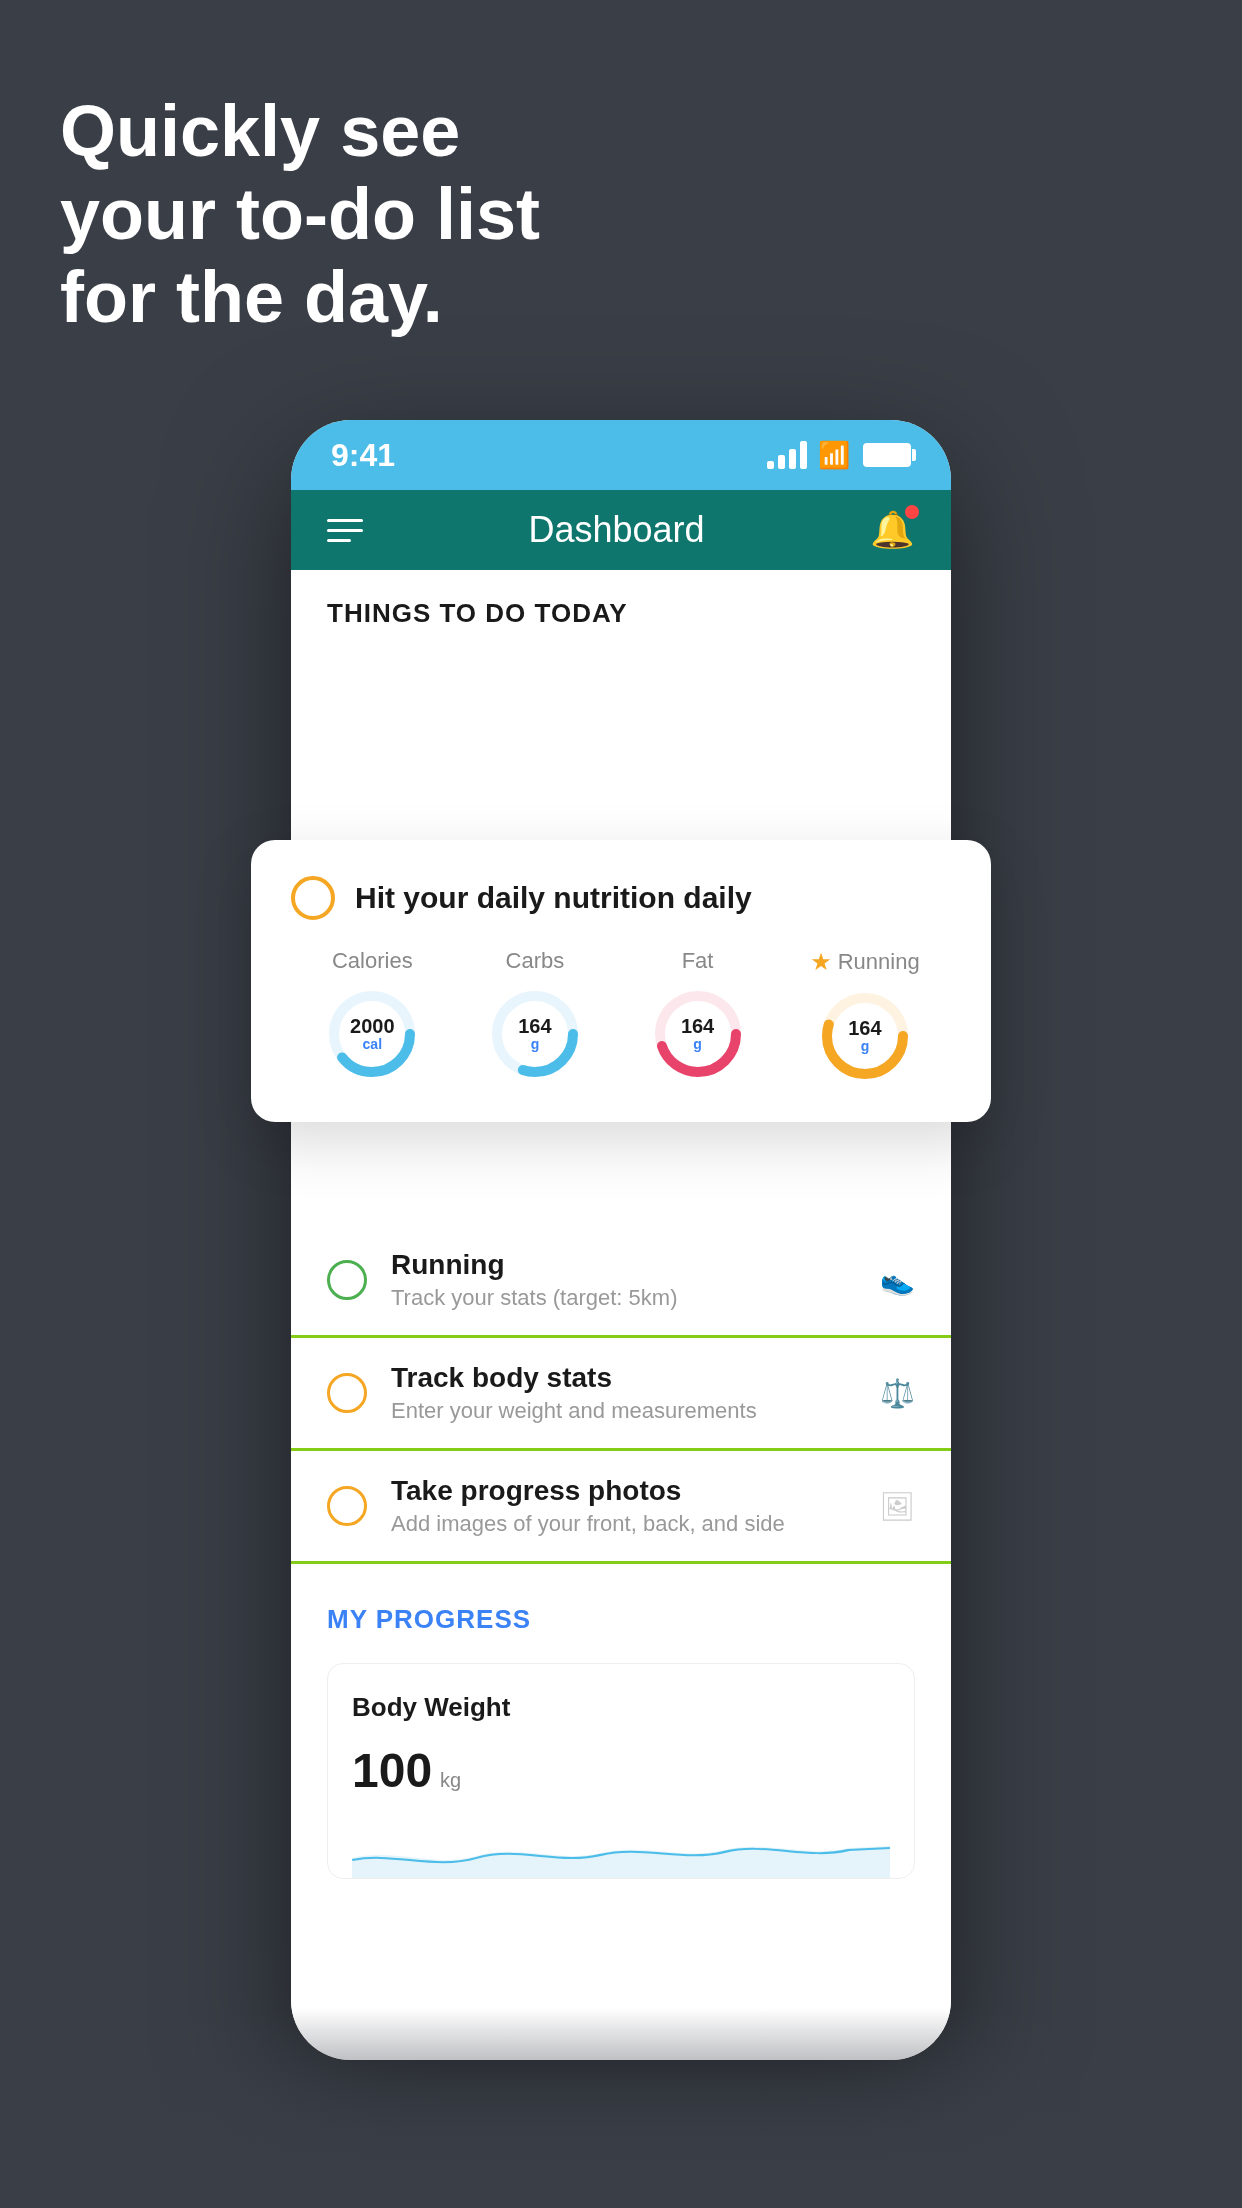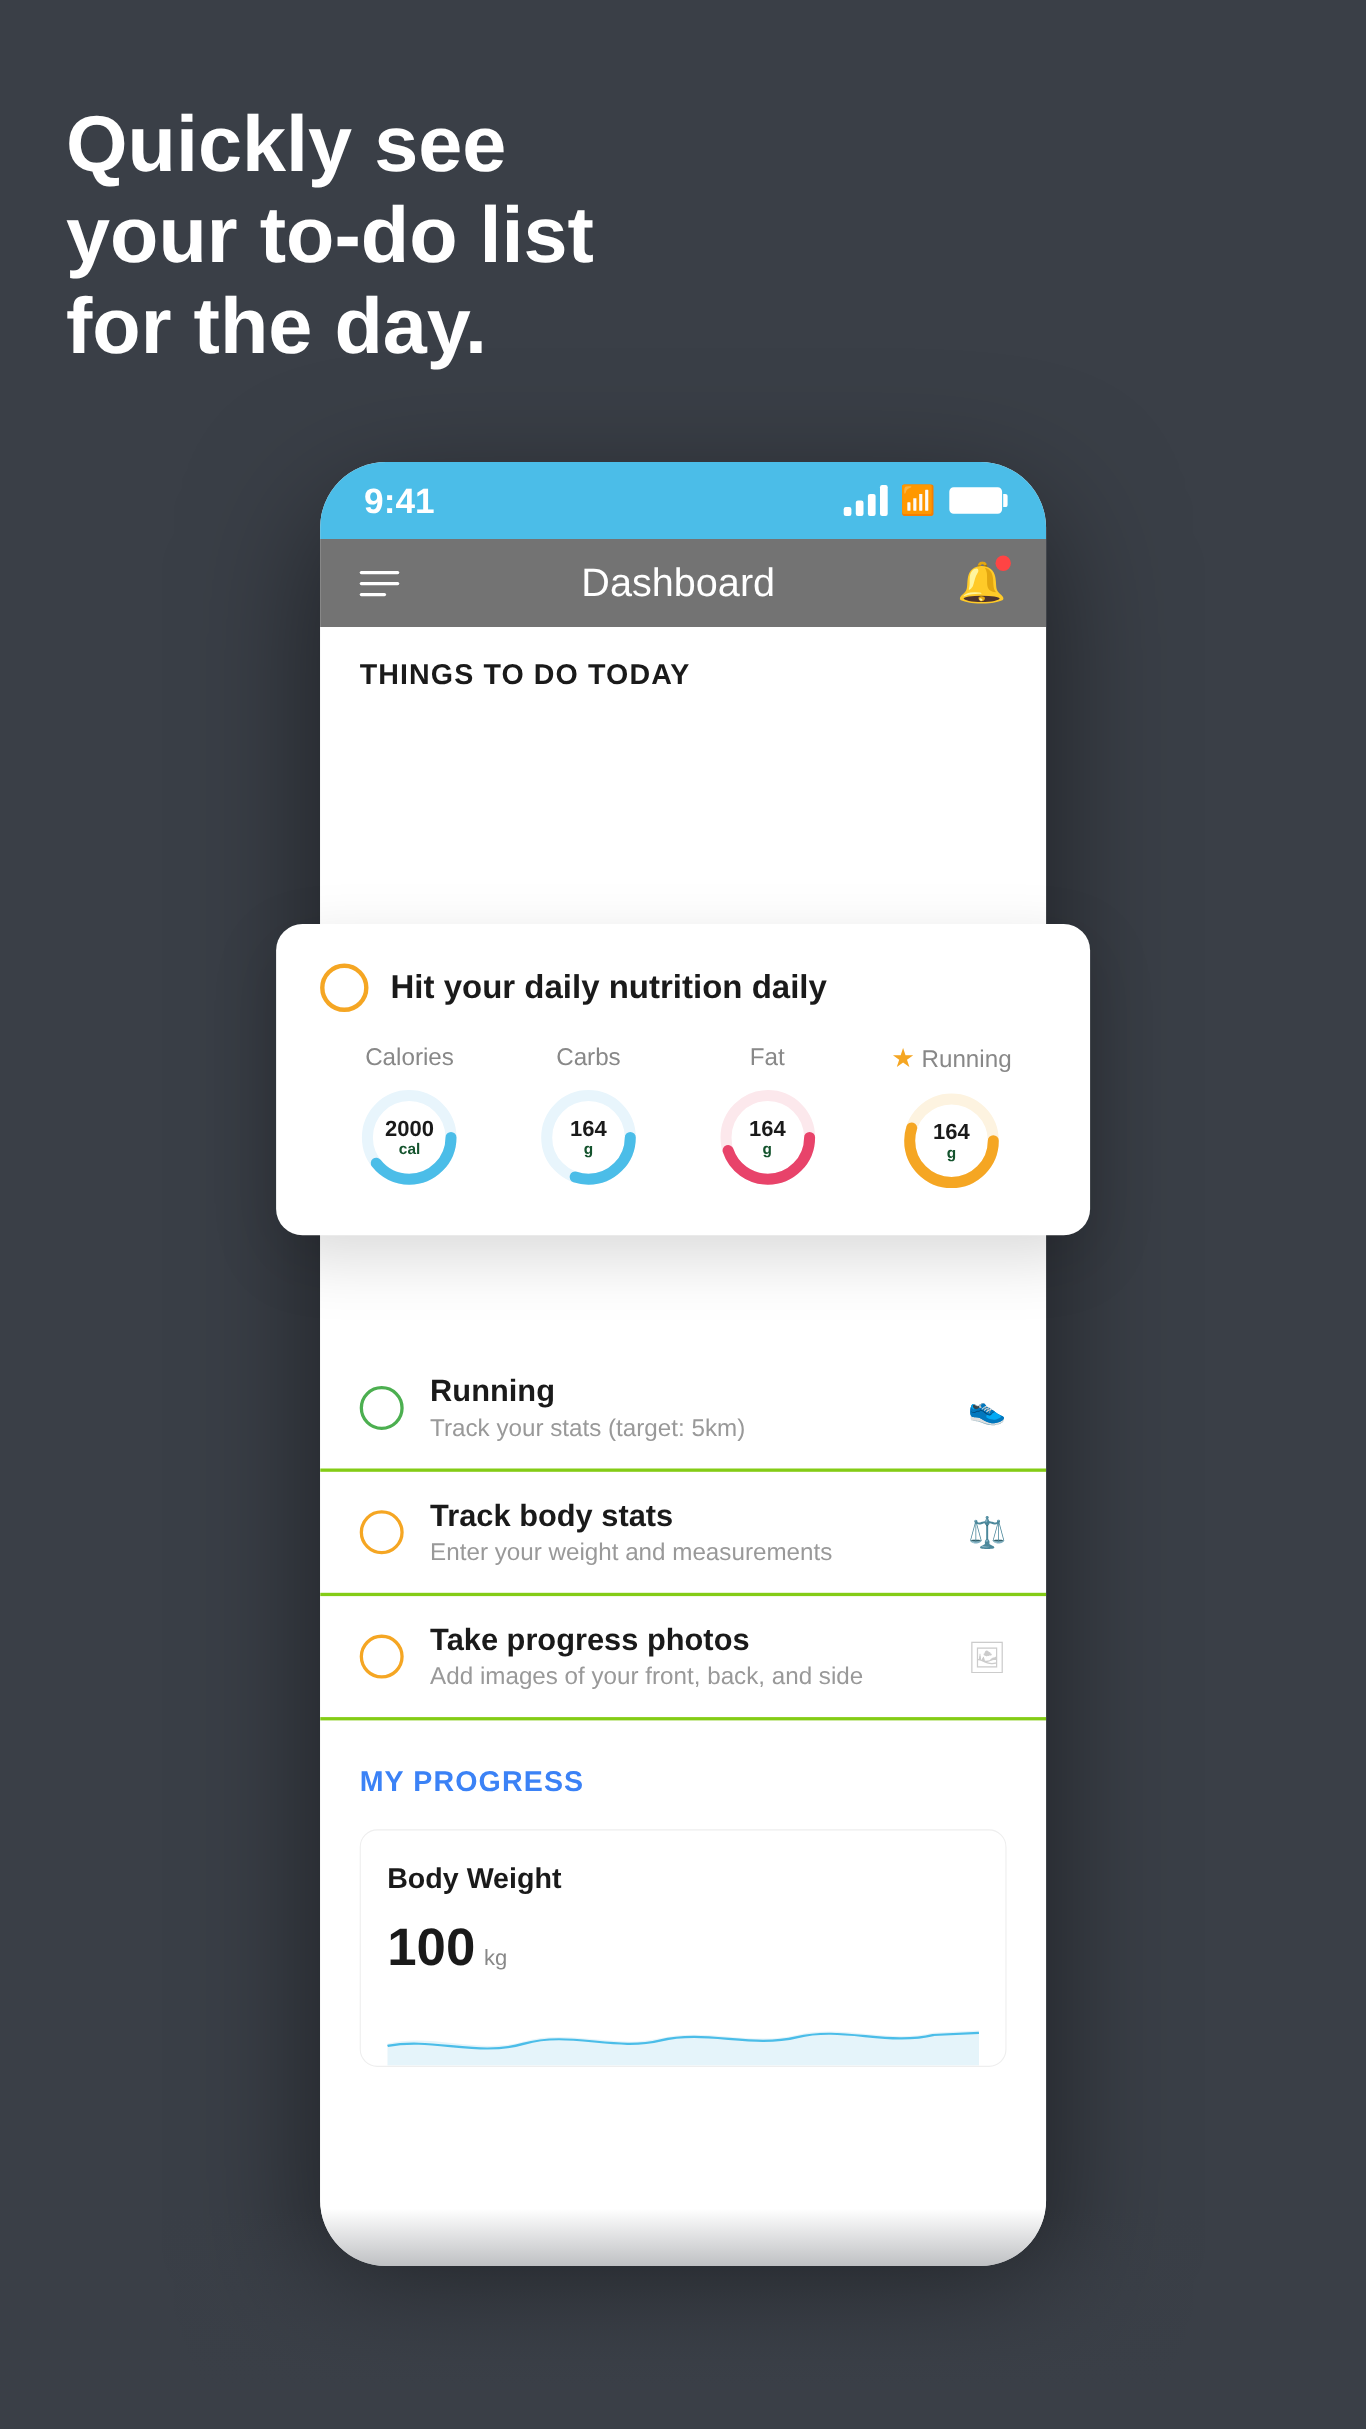--- a/index.html
+++ b/index.html
@@ -99,21 +99,21 @@
       top: 50%;
       transform: translateY(-50%);
       width: 4px;
       height: 12px;
       background: #fff;
       border-radius: 0 2px 2px 0;
     }
 
     
     .nav-bar {
-      background: #737373;
+      background: #0f766e;
       height: 80px;
       display: flex;
       align-items: center;
       justify-content: space-between;
       padding: 0 36px;
       text-align: right;
     }
 
     .hamburger {
       display: flex;
@@ -254,21 +254,21 @@
       color: #1a1a1a;
       line-height: 1.1;
     }
 
     .donut-text .val {
       font-size: 20px;
     }
 
     .donut-text .unit {
       font-size: 14px;
-      color: #14532d;
+      color: #3b82f6;
     }
 
     
     .todo-section {
       margin-top: 580px;
     }
 
     .todo-item {
       display: flex;
       align-items: center;

